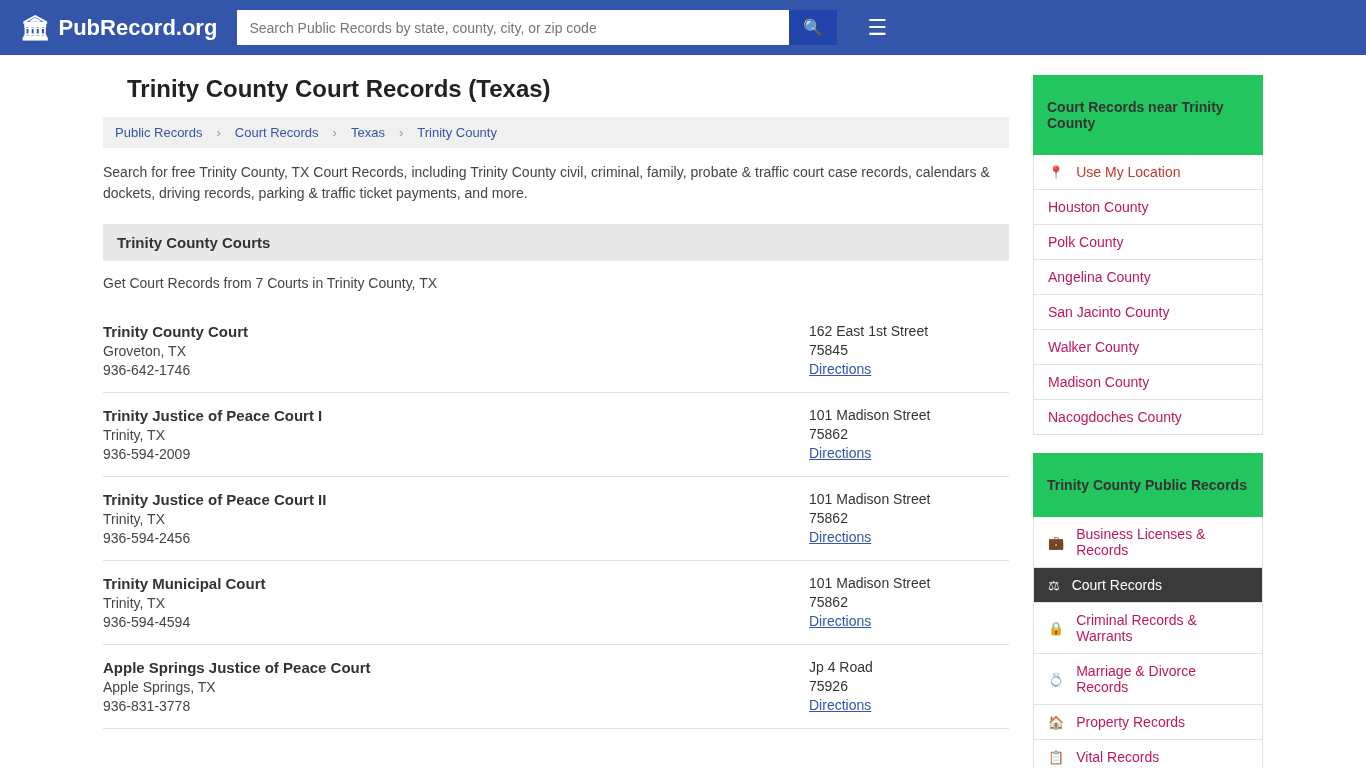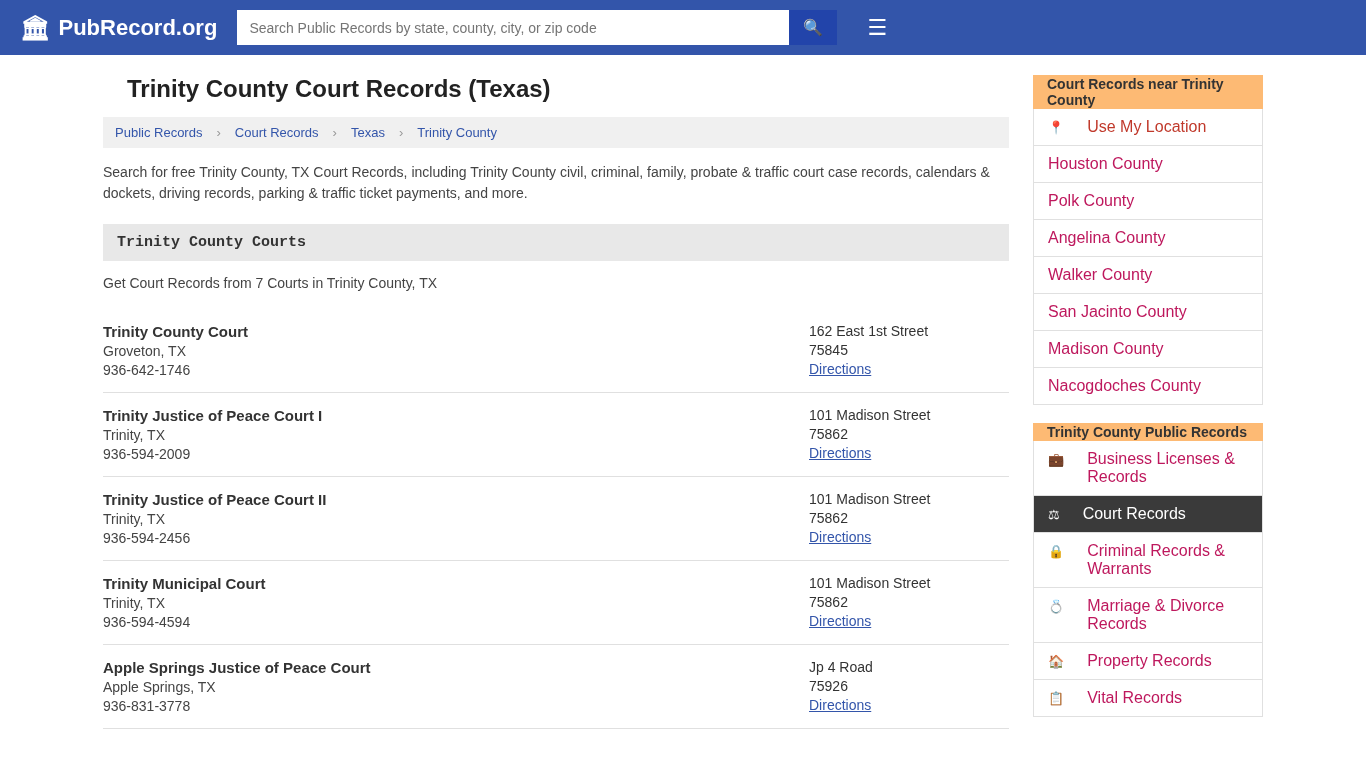--- a/index.html
+++ b/index.html
@@ -96,21 +96,20 @@
       margin-bottom: 20px;
       line-height: 1.5;
     }
 
     .section-header {
       background: #e8e8e8;
       padding: 10px 14px;
       font-weight: bold;
       font-size: 15px;
       margin-bottom: 14px;
-      font-family: Liberation Mono, monospace;
     }
     .section-subtitle {
       font-size: 14px;
       color: #444;
       margin-bottom: 18px;
     }
 
     .court-entry {
       display: flex;
       justify-content: space-between;
@@ -125,39 +124,40 @@
     .court-address { margin-bottom: 3px; }
     .court-zip { margin-bottom: 3px; }
     .directions-link { color: #3355aa; text-decoration: underline; cursor: pointer; }
 
     
     .sidebar {
       width: 230px;
       flex-shrink: 0;
     }
     .sidebar-section-header {
-      background: #fdba74;
-      padding: 1px 14px;
+      background: #22c55e;
+      padding: 24px 14px;
       font-weight: bold;
       font-size: 14px;
       margin-bottom: 0;
     }
     .sidebar-list {
       list-style: none;
       border: 1px solid #e0e0e0;
       border-top: none;
       margin-bottom: 18px;
     }
     .sidebar-list li {
       border-bottom: 1px solid #e0e0e0;
       padding: 9px 14px;
-      font-size: 16px;
+      font-size: 14px;
       cursor: pointer;
       display: flex;
-      gap: 23px;
+      align-items: center;
+      gap: 12px;
     }
     .sidebar-list li:last-child { border-bottom: none; }
     .sidebar-list li.active {
       background: #3a3a3a;
       color: #fff;
     }
     .sidebar-list li a {
       color: #be185d;
       text-decoration: none;
     }
@@ -285,24 +285,24 @@
       <li>
           <a href="#">Houston County</a>
         </li>
       <li>
           <a href="#">Polk County</a>
         </li>
       <li>
           <a href="#">Angelina County</a>
         </li>
       <li>
+          <a href="#">San Jacinto County</a>
+        </li>
+      <li>
           <a href="#">Walker County</a>
-        </li>
-      <li>
-          <a href="#">San Jacinto County</a>
         </li>
       <li>
           <a href="#">Madison County</a>
         </li>
       <li>
           <a href="#">Nacogdoches County</a>
         </li>
     </ul>
 
     <div class="sidebar-section-header">Trinity County Public Records</div>

